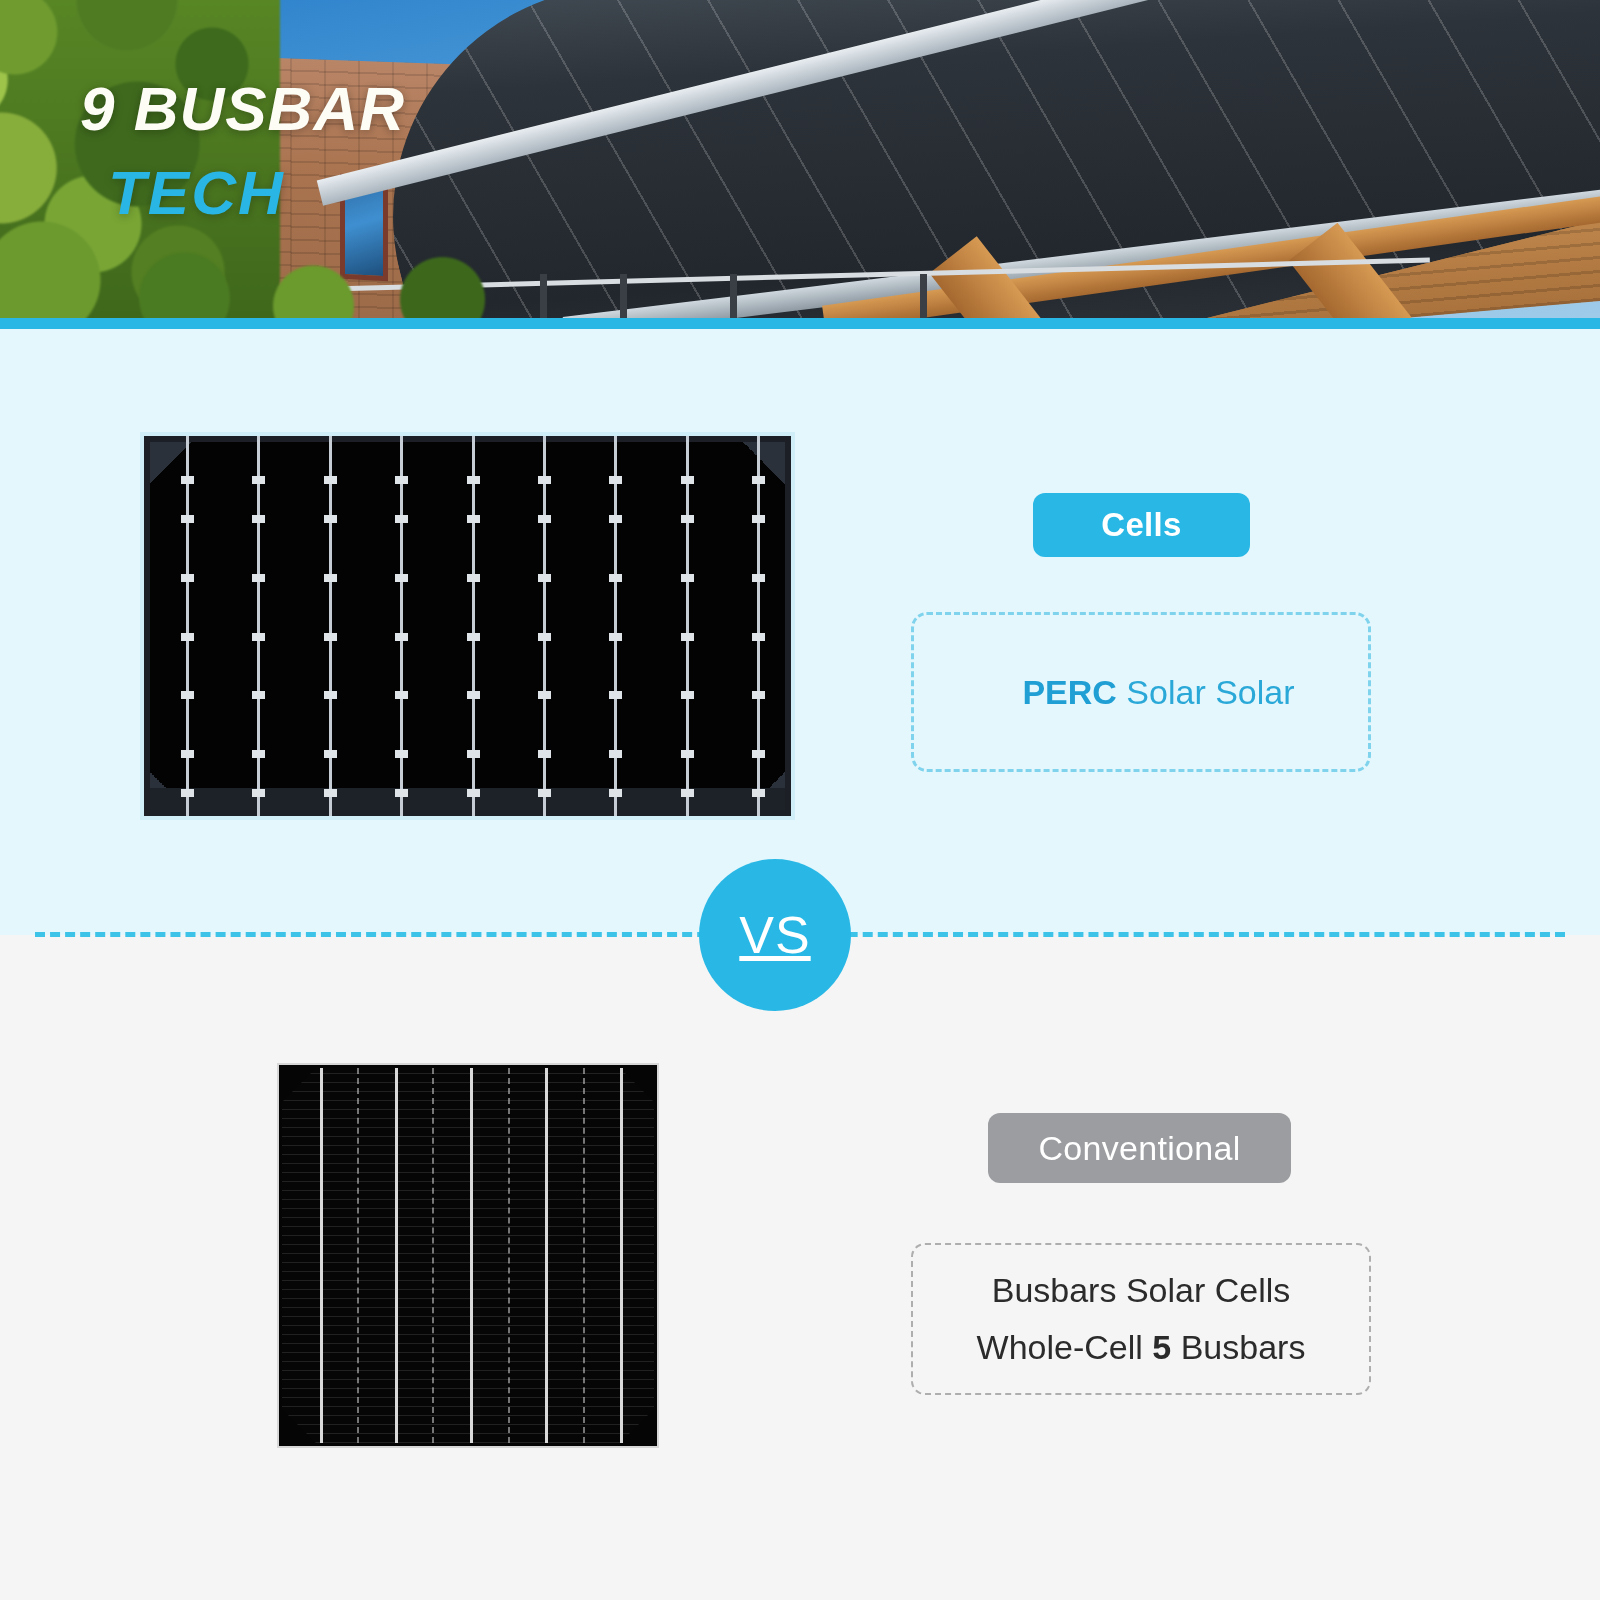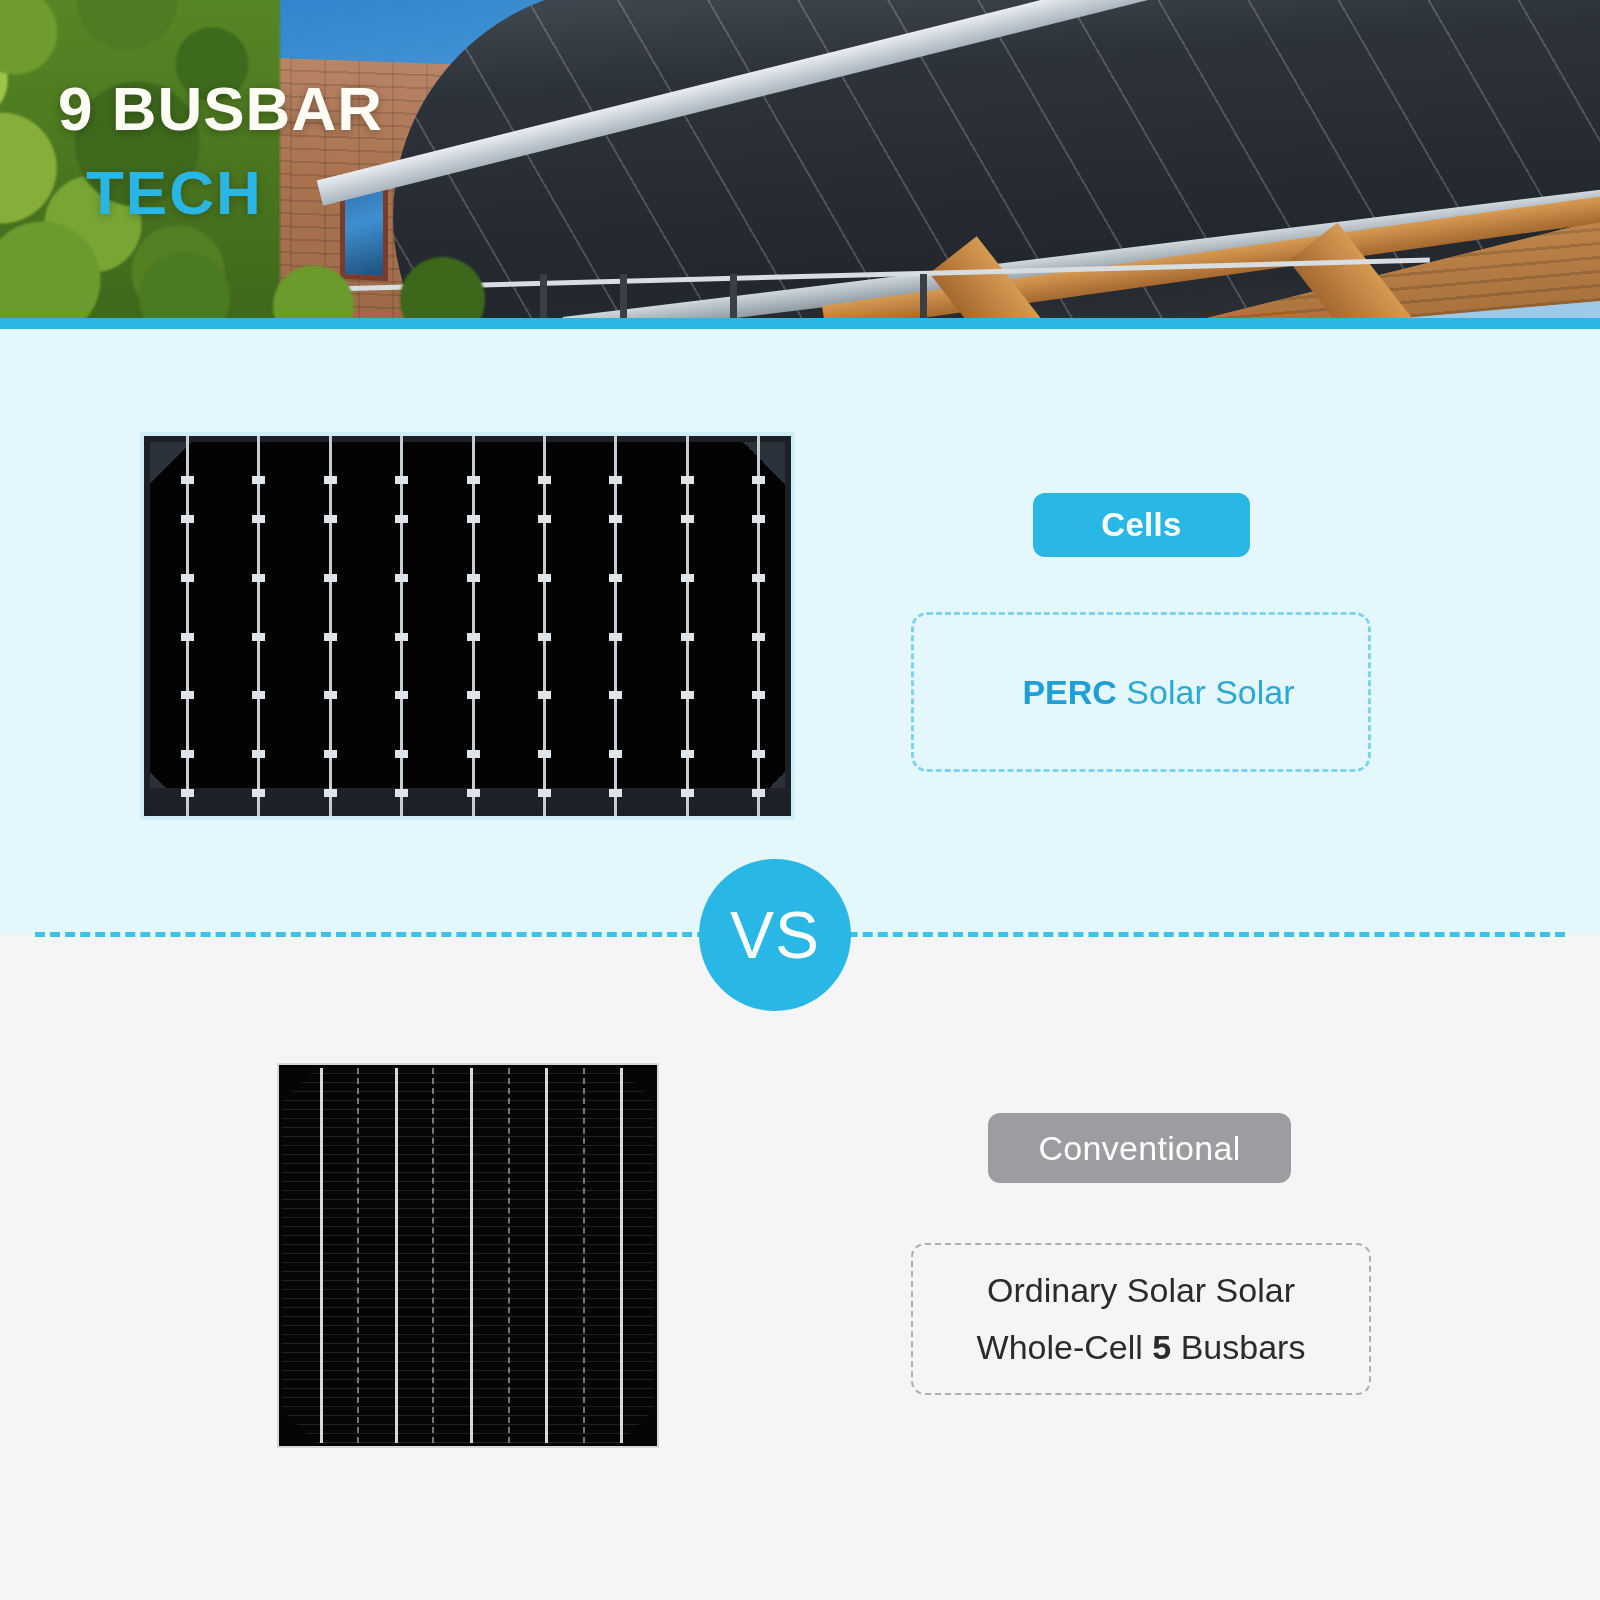--- a/index.html
+++ b/index.html
@@ -96,21 +96,21 @@
     filter:blur(1px);
   }
   #hero .shrub {
     position:absolute; left:120px; top:250px; width:430px; height:80px;
     background:
       radial-gradient(circle at 15% 60%, #4a7a22 0 45px, transparent 46px),
       radial-gradient(circle at 45% 70%, #6b9a2d 0 40px, transparent 41px),
       radial-gradient(circle at 75% 62%, #3d681c 0 42px, transparent 43px);
     filter:blur(1px);
   }
-  #hero .title-wrap { position:absolute; left:58px; top:78px; z-index:5; }
+  #hero .title-wrap { position:absolute; left:80px; top:78px; z-index:5;font-style:italic; }
   #hero .t1 {
     font-size:62px; font-weight:bold; color:#fdfdf6; letter-spacing:1px;
     line-height:1.0; text-shadow:0 2px 10px rgba(0,0,0,.30);
   }
   #hero .t2 {
     font-size:62px; font-weight:bold; color:#2ab6e4; letter-spacing:2px;
     line-height:1.0; margin-top:22px; margin-left:28px;
     text-shadow:0 2px 10px rgba(0,0,0,.25);
   }
 
@@ -131,21 +131,21 @@
   #divider {
     position:absolute; left:35px; top:932px; width:1530px; height:0;
     border-top:5px dashed #3ec3e8; z-index:4;
   }
 
   
   #vs-circle {
     position:absolute; left:699px; top:859px; width:152px; height:152px;
     border-radius:50%; background:#29b8e5; z-index:6;
     display:flex; align-items:center; justify-content:center;
-    color:#ffffff; font-size:66px; letter-spacing:1px;
+    color:#ffffff; font-size:52px; letter-spacing:1px;text-decoration:underline;
   }
 
   
   #panel9 {
     position:absolute; left:140px; top:432px; width:655px; height:388px;
     background:#1c2026;
     border:4px solid #cfeef7;
     z-index:3;
     overflow:hidden;
   }
@@ -373,18 +373,18 @@
       <div class="df5" style="left: 303.8px;"></div>
       <div class="bb5" style="left: 341.4px;"></div>
       <div class="df5" style="left: 379px;"></div>
     </div>
 </div>
 
 <div id="conv-badge">Conventional</div>
 
 <div id="conv-box">
   <div class="line">
-    <span>Ordinary Solar Solar</span>
+    <span>Busbars Solar Cells</span>
   </div>
   <div class="line">
     <span>Whole-Cell </span><b>5</b><span> Busbars</span>
   </div>
 </div>
 
 </body></html>

